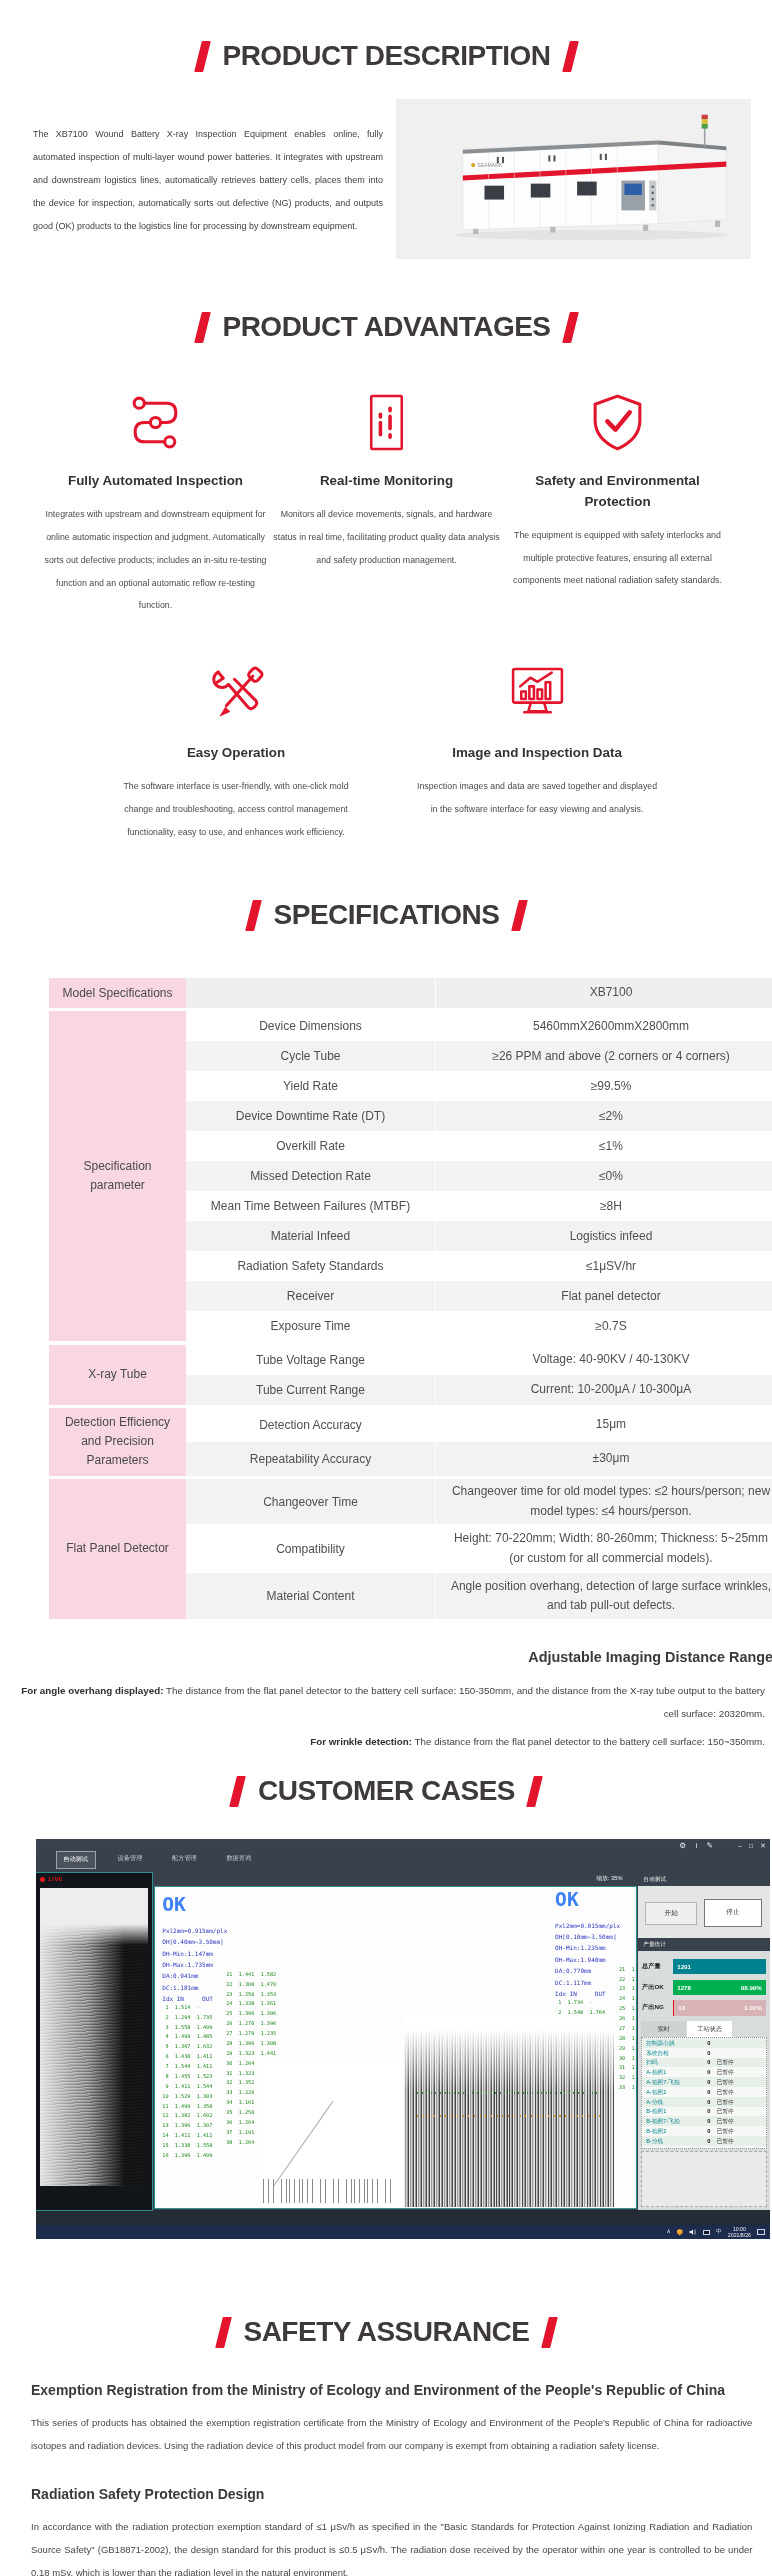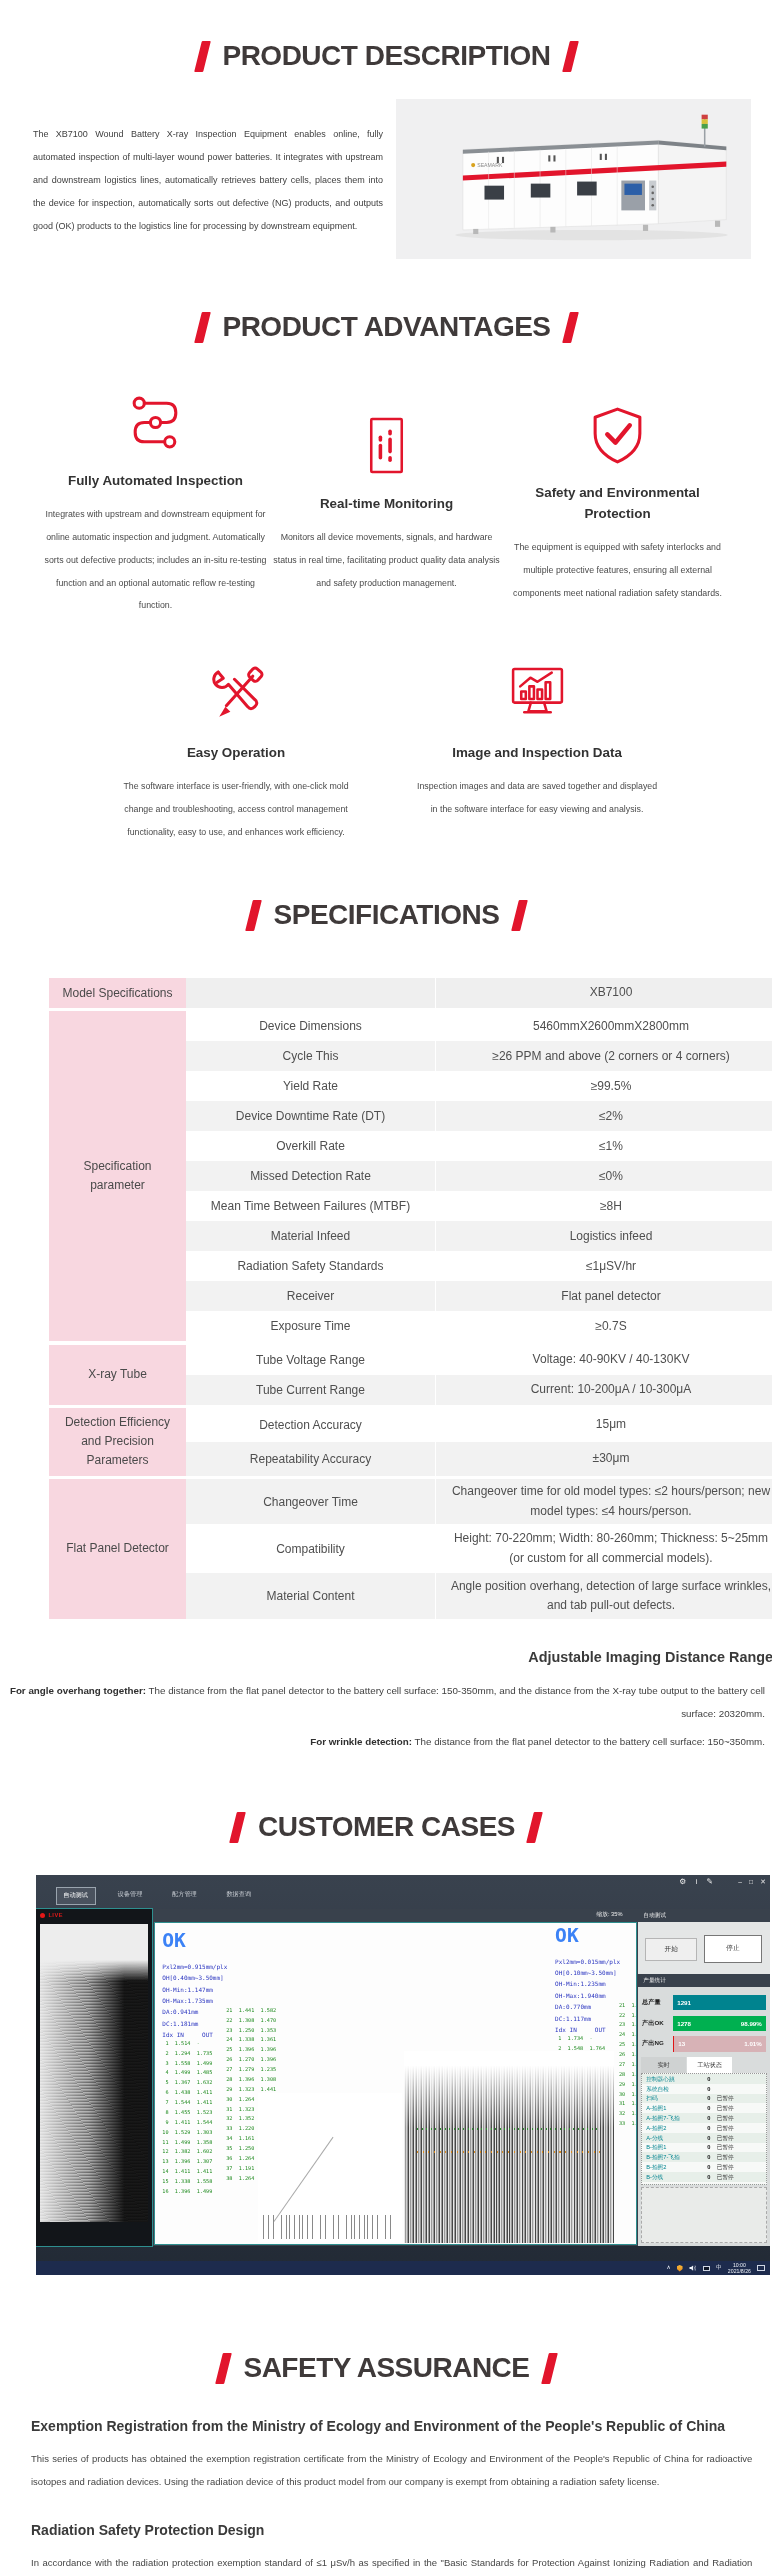--- a/index.html
+++ b/index.html
@@ -17,21 +17,21 @@
   .sec-head h2{margin:0;font-size:28px;font-weight:700;color:var(--heading);letter-spacing:-0.5px;white-space:nowrap;}
 
   
   #sec-description{padding-top:40px;}
   .desc-row{display:flex;margin-top:14.4px;}
   .desc-text{width:350px;margin-left:33px;padding-top:28px;font-size:9px;line-height:2.55;text-align:justify;color:#414141;}
   .desc-img{width:355px;height:160px;margin-left:13px;margin-top:13px;background:#f0f0f1;display:flex;align-items:center;justify-content:center;}
 
   
   #sec-advantages{margin-top:52px;}
-  .adv-row1{display:flex;justify-content:space-between;padding:0 41px;margin-top:47px;align-items:center;}
+  .adv-row1{display:flex;justify-content:space-between;padding:0 41px;margin-top:47px;}
   .adv-row2{display:flex;justify-content:center;gap:59px;margin-top:45px;}
   .adv-col{width:229px;display:flex;flex-direction:column;align-items:center;text-align:center;}
   .adv-icon{height:63px;display:flex;align-items:flex-end;justify-content:center;}
   .adv-title{margin-top:17.5px;font-size:13.4px;font-weight:700;color:#333;line-height:1.55;}
   .adv-body{margin-top:11.3px;font-size:8.8px;line-height:2.6;color:#4a4a4a;}
 
   
   #sec-spec{margin-top:56px;}
   .spec-table{width:737px;margin:47px 0 0 49px;font-size:12px;color:#4f4f4f;}
   .tgroup{display:flex;margin-bottom:3.1px;}
@@ -46,21 +46,21 @@
   .trow.w .tparam,.trow.w .tval{background:#fff;}
   .trow.hdr .tparam,.trow.hdr .tval{background:#efefef;}
 
   
   #sec-imaging{margin-top:30px;text-align:right;}
   .img-title{font-size:14.4px;font-weight:700;color:#3a3a3a;}
   .img-p{width:757px;margin:13.4px auto 0;font-size:9.8px;line-height:2.4;color:#3f3f3f;}
   .img-p b{color:#2f2f2f;}
 
   
-  #sec-cases{margin-top:58px;}
+  #sec-cases{margin-top:22px;}
   .shot{position:relative;width:734px;height:400px;margin:32px 0 0 36px;background:linear-gradient(180deg,#39424e 0%,#2c3440 55%,#222a35 100%);overflow:hidden;font-family:"Liberation Sans",sans-serif;}
   .sh-top{position:absolute;top:0;left:0;right:0;height:34px;}
   .sh-winbtns{position:absolute;top:2.6px;right:4.1px;display:flex;gap:7.2px;color:#e8e8e8;font-size:6.7px;}
   .sh-winbtns span{cursor:default;}
   .sh-appicons{position:absolute;top:2.1px;right:57px;display:flex;gap:9.3px;color:#f0f0f0;font-size:7.7px;}
   .sh-tabs{position:absolute;top:11.3px;left:19.6px;display:flex;gap:14.4px;}
   .sh-tab{min-width:40px;padding:3.6px 5.2px;text-align:center;font-size:6.2px;color:#c9ced4;}
   .sh-tab.active{border:0.5px solid #9aa4ae;background:#4a525e;color:#fff;}
   .sh-left{position:absolute;top:34px;bottom:29px;left:0;width:116px;background:#121519;outline:0.5px solid #2e8f8f;}
   .sh-live{display:flex;align-items:center;gap:3.1px;padding:3.1px 4.1px;}
@@ -283,21 +283,21 @@
     </div>
 
     <div class="tgroup">
       <div class="tlabel">Specification parameter</div>
       <div class="trows">
         <div class="trow w">
             <div class="tparam">Device Dimensions</div>
             <div class="tval">5460mmX2600mmX2800mm</div>
           </div>
         <div class="trow g">
-            <div class="tparam">Cycle This</div>
+            <div class="tparam">Cycle Tube</div>
             <div class="tval">≥26 PPM and above (2 corners or 4 corners)</div>
           </div>
         <div class="trow w">
             <div class="tparam">Yield Rate</div>
             <div class="tval">≥99.5%</div>
           </div>
         <div class="trow g">
             <div class="tparam">Device Downtime Rate (DT)</div>
             <div class="tval">≤2%</div>
           </div>
@@ -374,21 +374,21 @@
         <div class="trow g h88">
             <div class="tparam">Material Content</div>
             <div class="tval">Angle position overhang, detection of large surface wrinkles, and tab pull-out defects.</div>
           </div>
       </div>
     </div>
   </div>
 
   <div id="sec-imaging">
     <div class="img-title">Adjustable Imaging Distance Range</div>
-    <p class="img-p"><b>For angle overhang together:</b><span> The distance from the flat panel detector to the battery cell surface: 150-350mm, and the distance from the X-ray tube output to the battery cell surface: 20320mm.</span></p>
+    <p class="img-p"><b>For angle overhang displayed:</b><span> The distance from the flat panel detector to the battery cell surface: 150-350mm, and the distance from the X-ray tube output to the battery cell surface: 20320mm.</span></p>
     <p class="img-p" style="margin-top:4.1px"><b>For wrinkle detection:</b><span> The distance from the flat panel detector to the battery cell surface: 150~350mm.</span></p>
   </div>
 </section>
 
 <section id="sec-cases">
   <div class="sec-head">
     <div class="slash"></div>
     <h2>CUSTOMER CASES</h2>
     <div class="slash"></div>
   </div>

